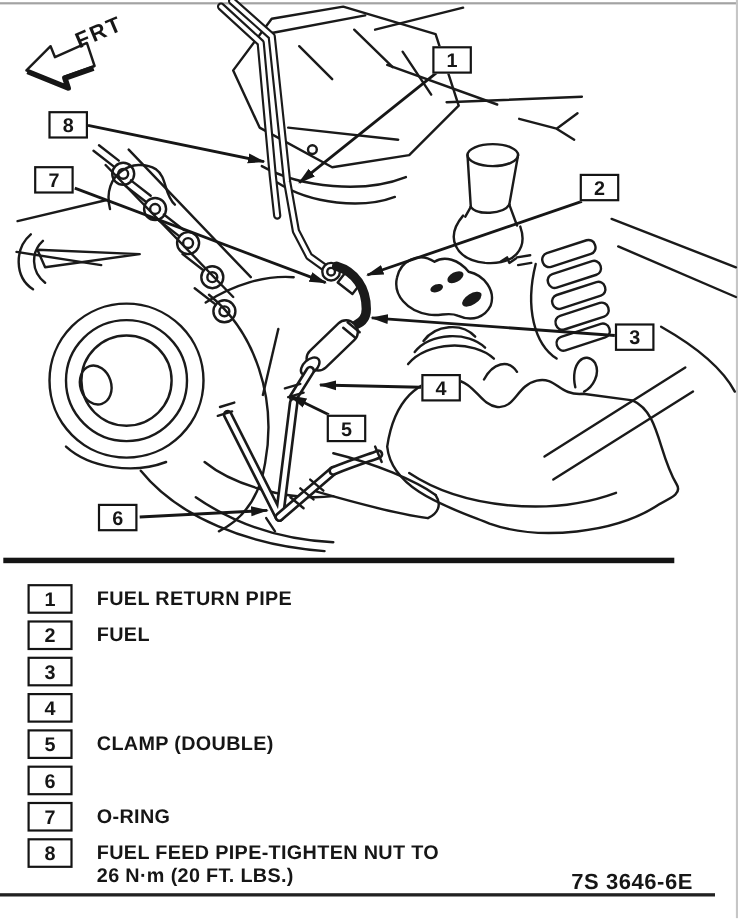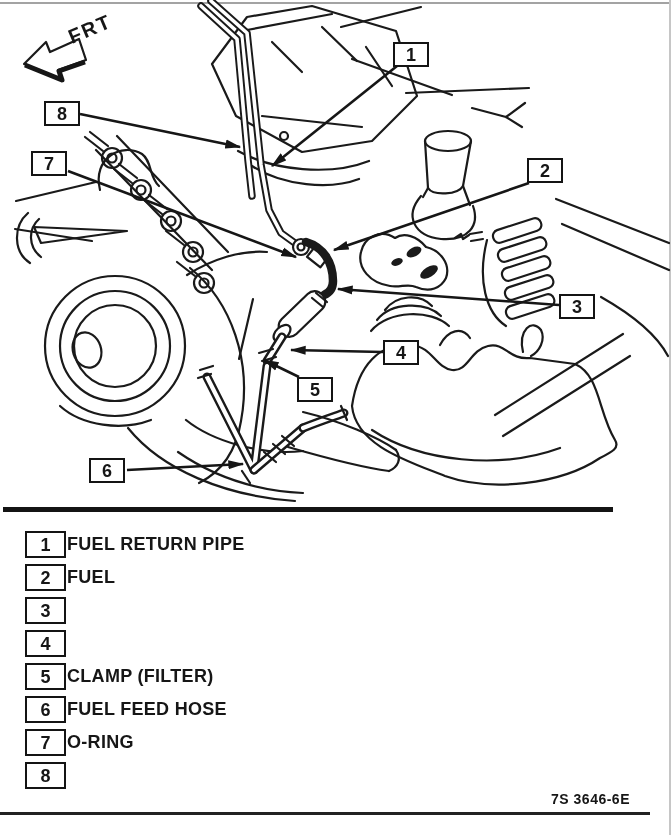--- a/index.html
+++ b/index.html
@@ -27,23 +27,23 @@
     font-weight:bold;font-size:18px;line-height:1;
   }
   .separator{position:absolute;top:507px;left:3px;width:610px;height:5px;background:#141414;}
   .legend{position:absolute;top:531px;left:25px;}
   .legend-row{display:flex;align-items:flex-start;margin-bottom:6px;}
   .legend-box{
     width:41px;height:27px;box-sizing:border-box;border:2.5px solid #141414;background:#fff;
     display:flex;align-items:center;justify-content:center;flex:0 0 auto;
     font-weight:bold;font-size:18px;line-height:1;
   }
-  .legend-label{margin-left:1px;font-weight:bold;font-size:18px;line-height:21px;letter-spacing:0.3px;padding-top:3px;}
+  .legend-label{margin-left:22px;font-weight:bold;font-size:18px;line-height:21px;letter-spacing:0.3px;padding-top:3px;}
   .legend-label div:empty{display:none;}
-  .fig-number{position:absolute;top:791px;right:41px;font-weight:bold;font-size:14px;letter-spacing:0.5px;}
+  .fig-number{position:absolute;top:791px;right:41px;font-weight:bold;font-size:20px;letter-spacing:0.5px;}
   .bottom-rule{position:absolute;top:812px;left:0;width:650px;height:2.5px;background:#222;}
 </style>
 </head>
 <body>
 
 <div class="page">
   <div class="top-edge"></div>
   <div class="right-edge"></div>
 
   <div class="diagram">
@@ -255,47 +255,47 @@
     <div class="legend-box">
       <span class="legend-num">4</span>
     </div>
   </div>
 
   <div class="legend-row">
     <div class="legend-box">
       <span class="legend-num">5</span>
     </div>
     <div class="legend-label">
-      <div class="l1">CLAMP (FILTER)</div>
+      <div class="l1">CLAMP (DOUBLE)</div>
 
     </div>
   </div>
 
   <div class="legend-row">
     <div class="legend-box">
       <span class="legend-num">6</span>
     </div>
-    <div class="legend-label">
-      <div class="l1">FUEL FEED HOSE</div>
-
-    </div>
   </div>
 
   <div class="legend-row">
     <div class="legend-box">
       <span class="legend-num">7</span>
     </div>
     <div class="legend-label">
       <div class="l1">O-RING</div>
 
     </div>
   </div>
 
   <div class="legend-row">
     <div class="legend-box">
       <span class="legend-num">8</span>
+    </div>
+    <div class="legend-label">
+      <div class="l1">FUEL FEED PIPE-TIGHTEN NUT TO</div>
+      <div class="l2">26 N·m (20 FT. LBS.)</div>
     </div>
   </div>
 </div>
 
   <div class="fig-number">7S 3646-6E</div>
   <div class="bottom-rule"></div>
 </div>
 
 </body></html>

